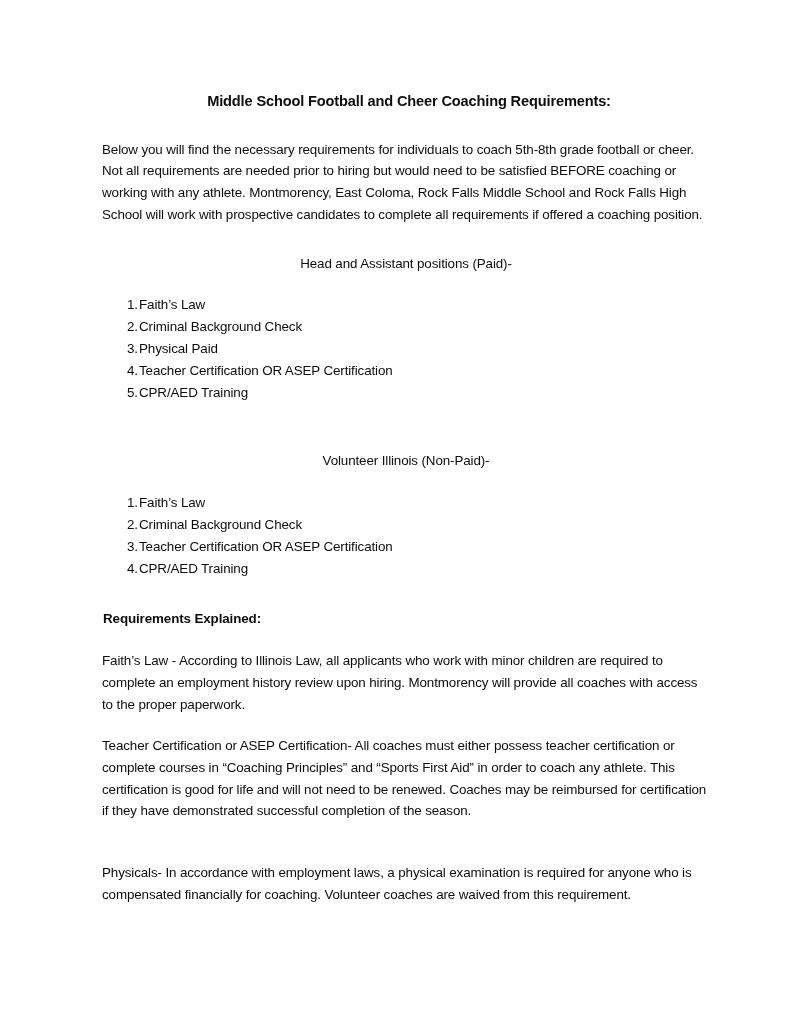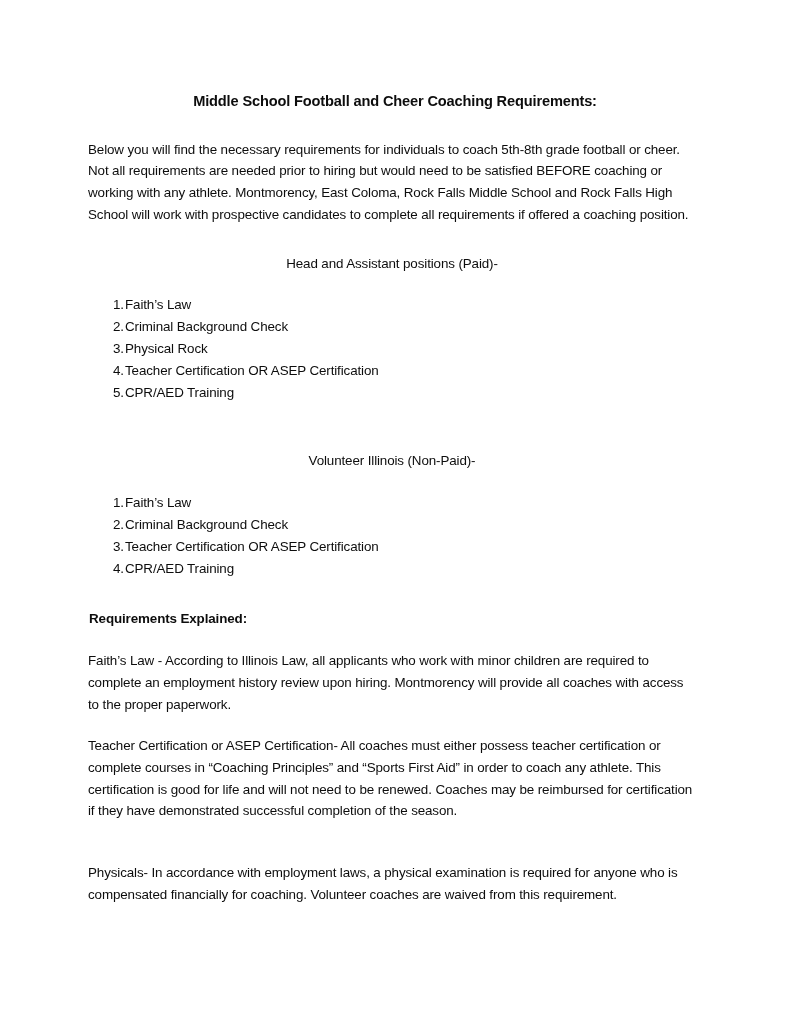--- a/index.html
+++ b/index.html
@@ -19,21 +19,21 @@
   }
 
   .page {
     position: absolute;
     inset: 0;
     background: #ffffff;
   }
 
   .content {
     position: absolute;
-    left: 88px;
+    left: 102px;
     top: 92px;
     width: 608px;
   }
 
   
   .doc-title {
     font-size: 14.6px;
     font-weight: bold;
     font-style: normal;
     text-align: center;
@@ -124,21 +124,21 @@
       <li>
         <span class="marker">1.</span>
         <span>Faith’s Law</span>
       </li>
       <li>
         <span class="marker">2.</span>
         <span>Criminal Background Check</span>
       </li>
       <li>
         <span class="marker">3.</span>
-        <span>Physical Rock</span>
+        <span>Physical Paid</span>
       </li>
       <li>
         <span class="marker">4.</span>
         <span>Teacher Certification OR ASEP Certification</span>
       </li>
       <li>
         <span class="marker">5.</span>
         <span>CPR/AED Training</span>
       </li>
     </ol>

